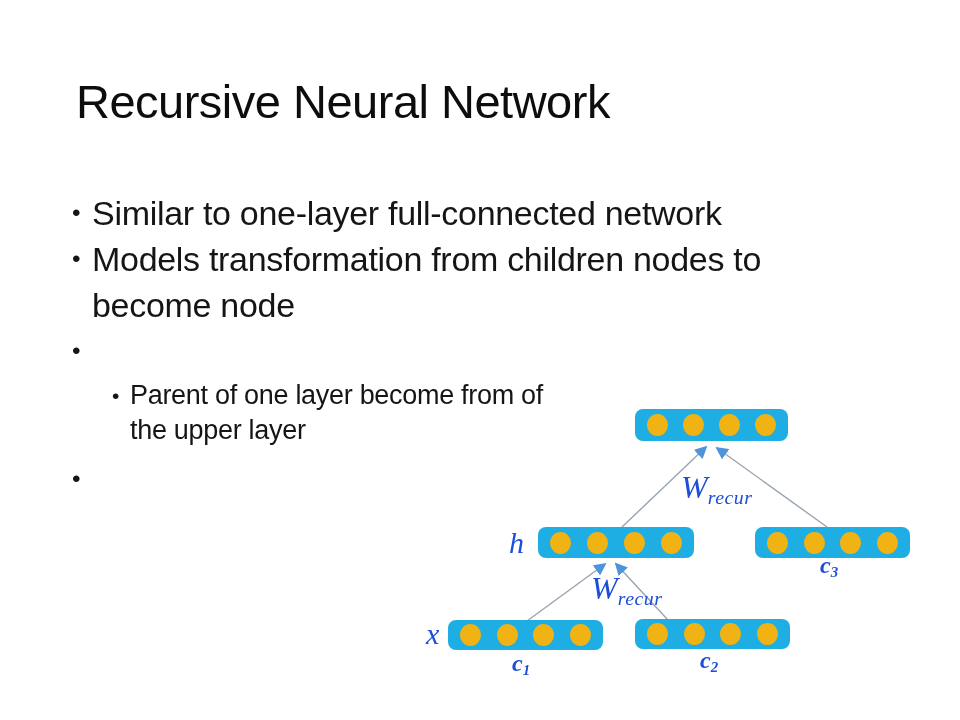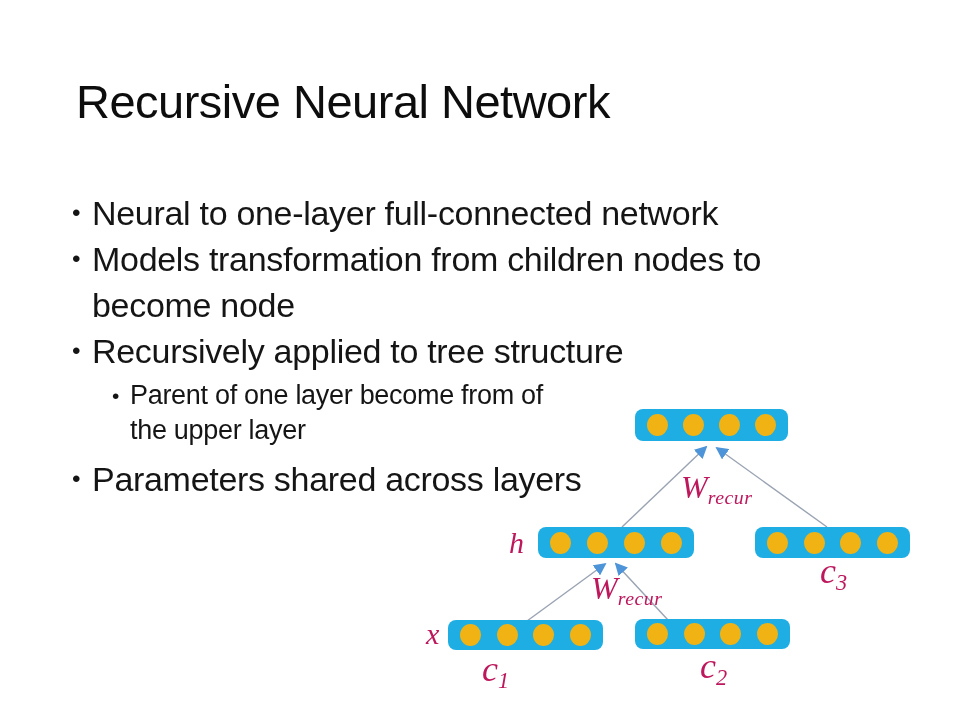--- a/index.html
+++ b/index.html
@@ -21,54 +21,52 @@
 
   .diagram { position:absolute; left:0; top:0; width:960px; height:720px; pointer-events:none; }
   .arrows { position:absolute; left:0; top:0; }
   .node {
     position:absolute; background:var(--node-fill,#1faee4); border-radius:8px;
     display:flex; align-items:center; justify-content:space-between; padding:0 12px; box-sizing:border-box;
   }
   .unit { width:21px; height:22px; border-radius:50%; background:var(--unit-fill,#f1b213); }
   .math {
     position:absolute; font-family:"Liberation Serif", serif; font-style:italic;
-    line-height:1; color:#be185d; white-space:nowrap;
+    line-height:1; color:#1d4ed8; white-space:nowrap;
   }
   .math sub { font-size:0.62em; font-style:italic; vertical-align:-0.3em; letter-spacing:0.5px; }
   .wlabel { font-size:32px; }
   .hx { font-size:30px; }
-  .clabel { font-size:36px; }
+  .clabel { font-size:24px;font-weight:bold; }
 </style>
 </head>
 <body style="--node-fill: #1faee4; --unit-fill: #f1b213; --arrow-line: #9aa3b2; --arrow-head: #4e94d8;">
 
 <div class="slide">
 
   <div class="title">Recursive Neural Network</div>
 
   <div class="bullets">
     <div class="bullet">
       <span class="dot">•</span>
-      <span class="bt">Neural to one-layer full-connected network</span>
+      <span class="bt">Similar to one-layer full-connected network</span>
     </div>
     <div class="bullet">
       <span class="dot">•</span>
       <span class="bt">Models transformation from children nodes to become node</span>
     </div>
     <div class="bullet">
       <span class="dot">•</span>
-      <span class="bt">Recursively applied to tree structure</span>
     </div>
     <div class="bullet sub">
       <span class="dot">•</span>
       <span class="bt">Parent of one layer become from of the upper layer</span>
     </div>
     <div class="bullet last">
       <span class="dot">•</span>
-      <span class="bt">Parameters shared across layers</span>
     </div>
   </div>
 
   <div class="diagram">
 
     <svg class="arrows" width="960" height="720" viewBox="0 0 960 720">
       <defs>
         <marker id="ah" viewBox="0 0 10 10" refX="8.5" refY="5" markerWidth="9" markerHeight="9" orient="auto-start-reverse">
           <path d="M0,0 L10,5 L0,10 z" style="fill:var(--arrow-head,#4e94d8)"></path>
         </marker>
@@ -110,21 +108,21 @@
     <div class="node" style="left:635px; top:619px; width:155px; height:30px">
       <span class="unit"></span>
       <span class="unit"></span>
       <span class="unit"></span>
       <span class="unit"></span>
     </div>
 
     <span class="math hx" style="left:509px; top:528px">h</span>
     <span class="math hx" style="left:426px; top:619px">x</span>
 
-    <span class="math clabel" style="left:482px; top:651px"><span>c</span><sub>1</sub></span>
+    <span class="math clabel" style="left:512px; top:651px"><span>c</span><sub>1</sub></span>
 
     <span class="math clabel" style="left:700px; top:648px"><span>c</span><sub>2</sub></span>
 
     <span class="math clabel" style="left:820px; top:553px"><span>c</span><sub>3</sub></span>
 
     <span class="math wlabel" style="left:681px; top:471px"><span>W</span><sub>recur</sub></span>
 
     <span class="math wlabel" style="left:591px; top:572px"><span>W</span><sub>recur</sub></span>
 
   </div>

